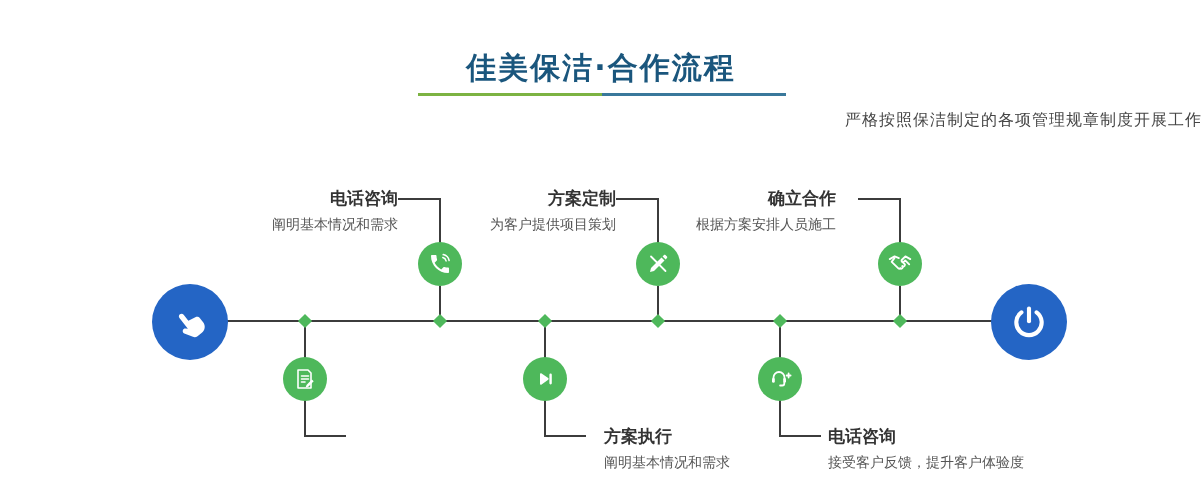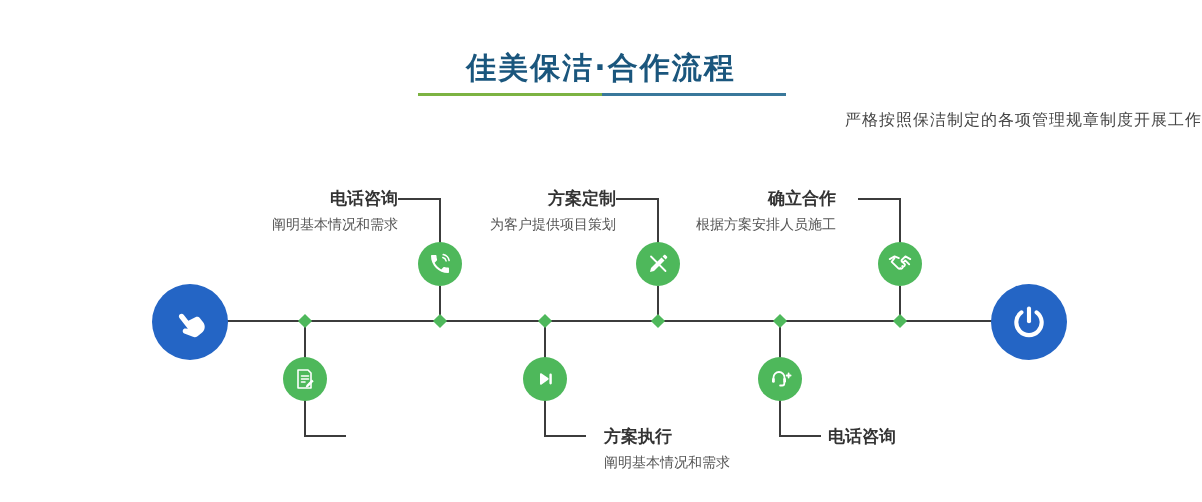--- a/index.html
+++ b/index.html
@@ -199,15 +199,16 @@
     <div class="t">确立合作</div>
     <div class="d">根据方案安排人员施工</div>
   </div>
 
   <div class="step-text bottom s5t">
     <div class="t">方案执行</div>
     <div class="d">阐明基本情况和需求</div>
   </div>
   <div class="step-text bottom s6t">
     <div class="t">电话咨询</div>
+    <div class="d">接受客户反馈，提升客户体验度</div>
   </div>
 
 </div>
 
 </body></html>

